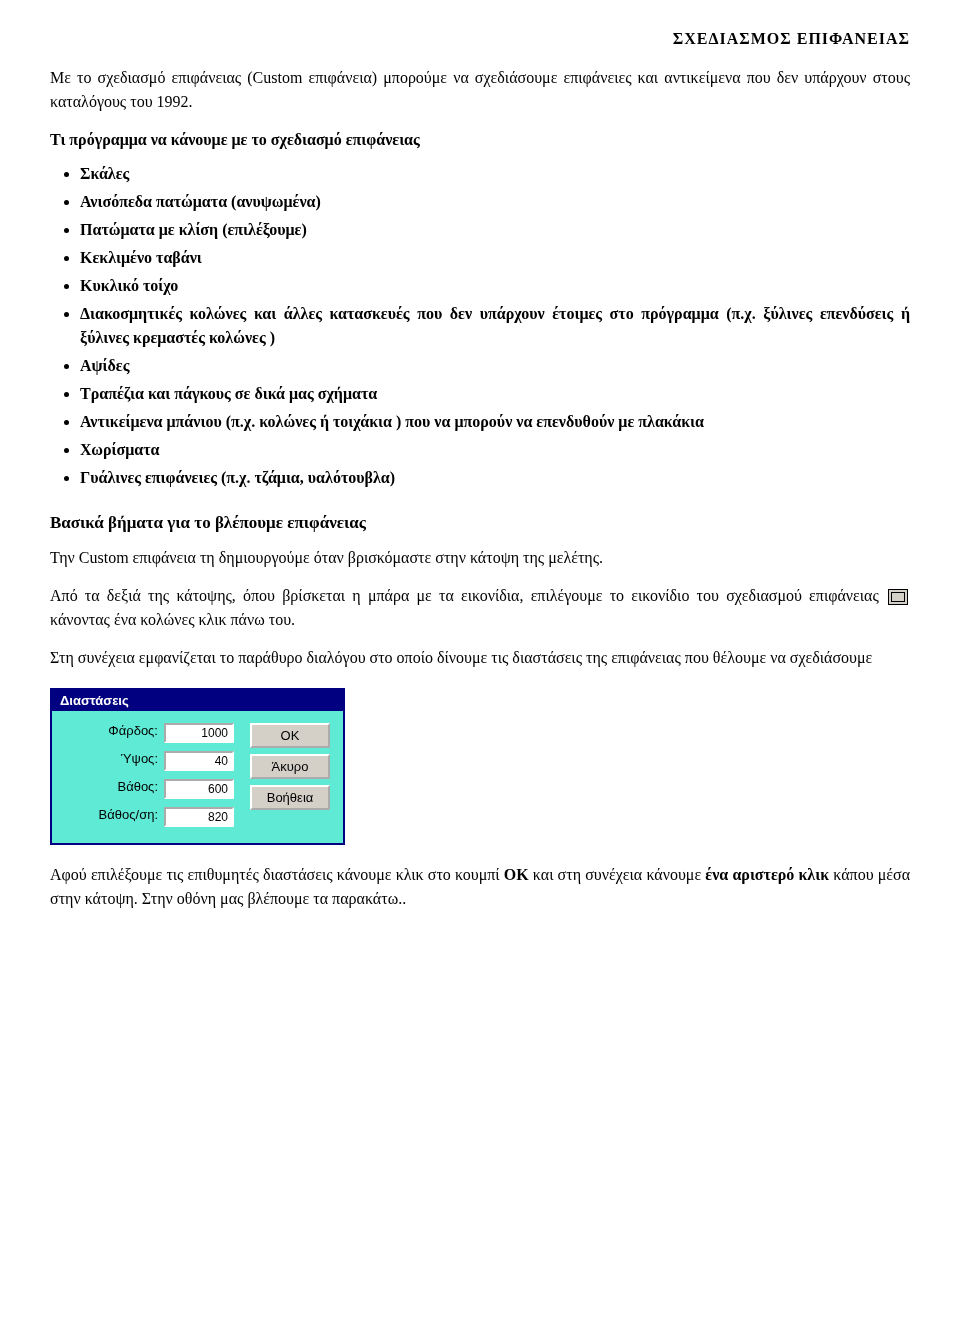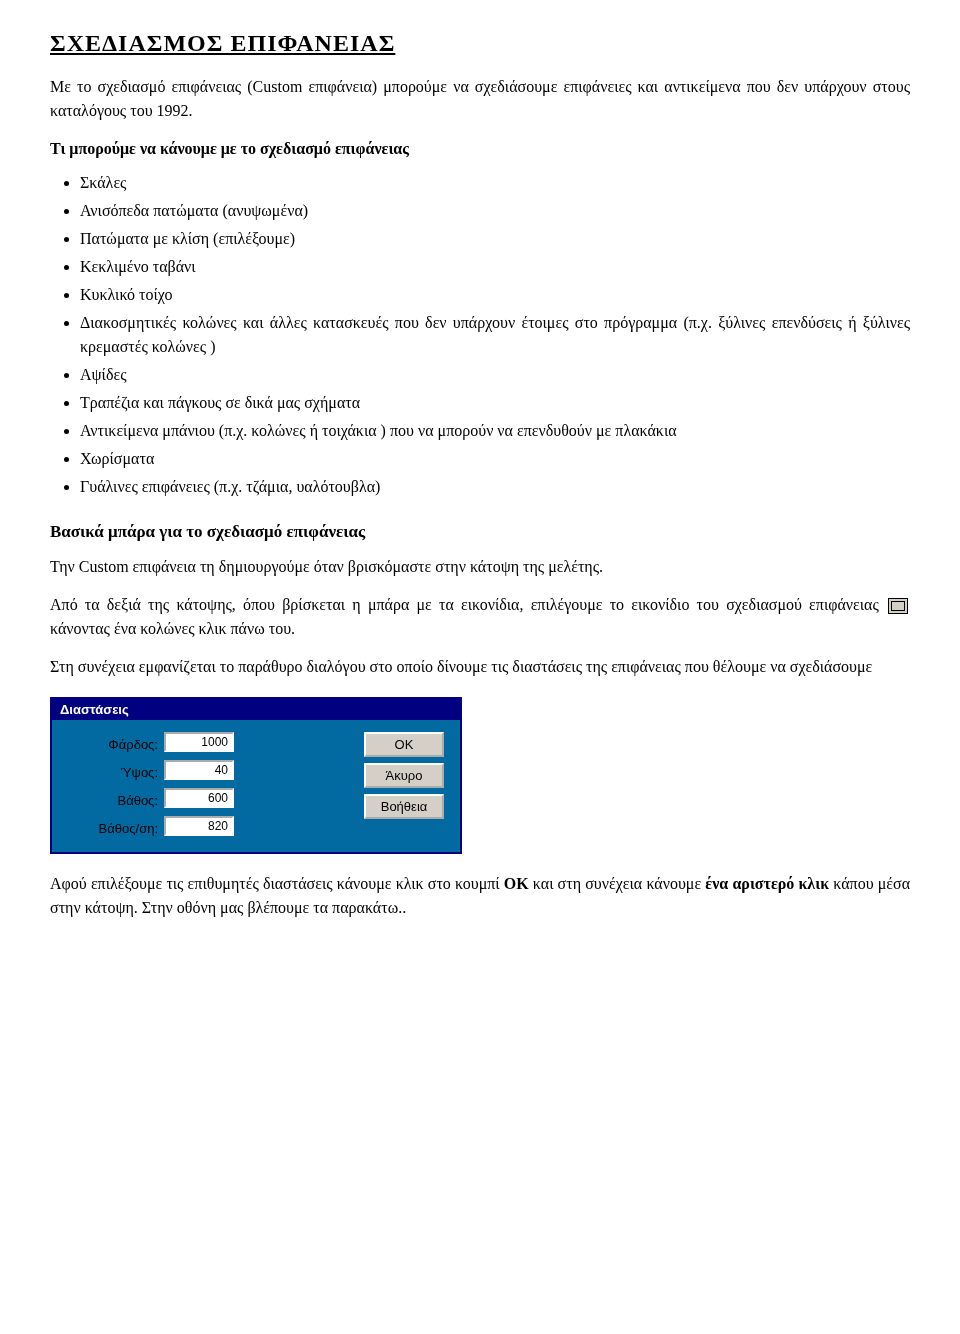--- a/index.html
+++ b/index.html
@@ -5,79 +5,79 @@
     * { box-sizing: border-box; margin: 0; padding: 0; }
     body {
       background: #fff;
       font-family: "Times New Roman", Times, serif;
       font-size: 16px;
       color: #000;
       padding: 30px 50px;
       max-width: 960px;
     }
     h1 {
-      text-align: left;
-      font-size: 24px;
+      text-align: right;
+      font-size: 16px;
       font-weight: bold;
       margin-bottom: 18px;
       letter-spacing: 1px;
-      text-decoration: underline;
     }
     p {
       text-align: justify;
       margin-bottom: 14px;
       line-height: 1.5;
     }
     .section-title {
       font-weight: bold;
       margin-bottom: 10px;
       font-size: 16px;
     }
     ul {
       list-style: disc;
       margin-left: 30px;
       margin-bottom: 14px;
     }
     ul li {
       margin-bottom: 4px;
       line-height: 1.5;
       text-align: justify;
+      font-weight: bold;
     }
     .bold-section-heading {
       font-weight: bold;
       font-size: 17px;
       margin-top: 20px;
       margin-bottom: 10px;
     }
     .dialog-container {
       margin: 18px 0 18px 0;
     }
     .dialog-box {
       border: 2px solid #000080;
-      background: #0369a1;
-      width: 412px;
+      background: #5eead4;
+      width: 295px;
       font-family: Arial, sans-serif;
       font-size: 13px;
     }
     .dialog-titlebar {
       background: #000080;
       color: #fff;
       padding: 3px 8px;
       font-weight: bold;
       font-size: 13px;
     }
     .dialog-body {
       padding: 12px 16px 16px 16px;
       display: flex;
       flex-direction: column;
       gap: 8px;
     }
     .dialog-row {
       display: flex;
-      align-items: flex-end;
+      align-items: flex-start;
       gap: 6px;
     }
     .dialog-label {
       width: 90px;
       text-align: right;
       font-size: 13px;
     }
     .dialog-input {
       width: 70px;
       border: 2px inset #fff;
@@ -132,38 +132,38 @@
     }
     b { font-weight: bold; }
   </style>
 </head>
 <body>
 
 <h1>ΣΧΕΔΙΑΣΜΟΣ ΕΠΙΦΑΝΕΙΑΣ</h1>
 
 <p>Με το σχεδιασμό επιφάνειας (Custom επιφάνεια) μπορούμε να σχεδιάσουμε επιφάνειες και αντικείμενα που δεν υπάρχουν στους καταλόγους του 1992.</p>
 
-<p class="section-title">Τι μπορούμε να κάνουμε με το σχεδιασμό επιφάνειας</p>
+<p class="section-title">Τι πρόγραμμα να κάνουμε με το σχεδιασμό επιφάνειας</p>
 
 <ul>
 
 <li>Σκάλες</li>
     <li>Ανισόπεδα πατώματα (ανυψωμένα)</li>
     <li>Πατώματα με κλίση (επιλέξουμε)</li>
     <li>Κεκλιμένο ταβάνι</li>
     <li>Κυκλικό τοίχο</li>
     <li>Διακοσμητικές κολώνες και άλλες κατασκευές που δεν υπάρχουν έτοιμες στο πρόγραμμα (π.χ. ξύλινες επενδύσεις ή ξύλινες κρεμαστές κολώνες )</li>
     <li>Αψίδες</li>
     <li>Τραπέζια και πάγκους σε δικά μας σχήματα</li>
     <li>Αντικείμενα μπάνιου (π.χ. κολώνες ή τοιχάκια ) που να μπορούν να επενδυθούν με πλακάκια</li>
     <li>Χωρίσματα</li>
     <li>Γυάλινες επιφάνειες (π.χ. τζάμια, υαλότουβλα)</li>
   </ul>
 
-<p class="bold-section-heading">Βασικά μπάρα για το σχεδιασμό επιφάνειας</p>
+<p class="bold-section-heading">Βασικά βήματα για το βλέπουμε επιφάνειας</p>
 
 <p>Την Custom επιφάνεια τη δημιουργούμε όταν βρισκόμαστε στην κάτοψη της μελέτης.</p>
 
 <p>
   <span>Από τα δεξιά της κάτοψης, όπου βρίσκεται η μπάρα με τα εικονίδια, επιλέγουμε το εικονίδιο του σχεδιασμού επιφάνειας</span>
   <span class="inline-icon"></span>
   <span>κάνοντας ένα κολώνες κλικ πάνω του.</span>
 </p>
 
 <p>Στη συνέχεια εμφανίζεται το παράθυρο διαλόγου στο οποίο δίνουμε τις διαστάσεις της επιφάνειας που θέλουμε να σχεδιάσουμε</p>

